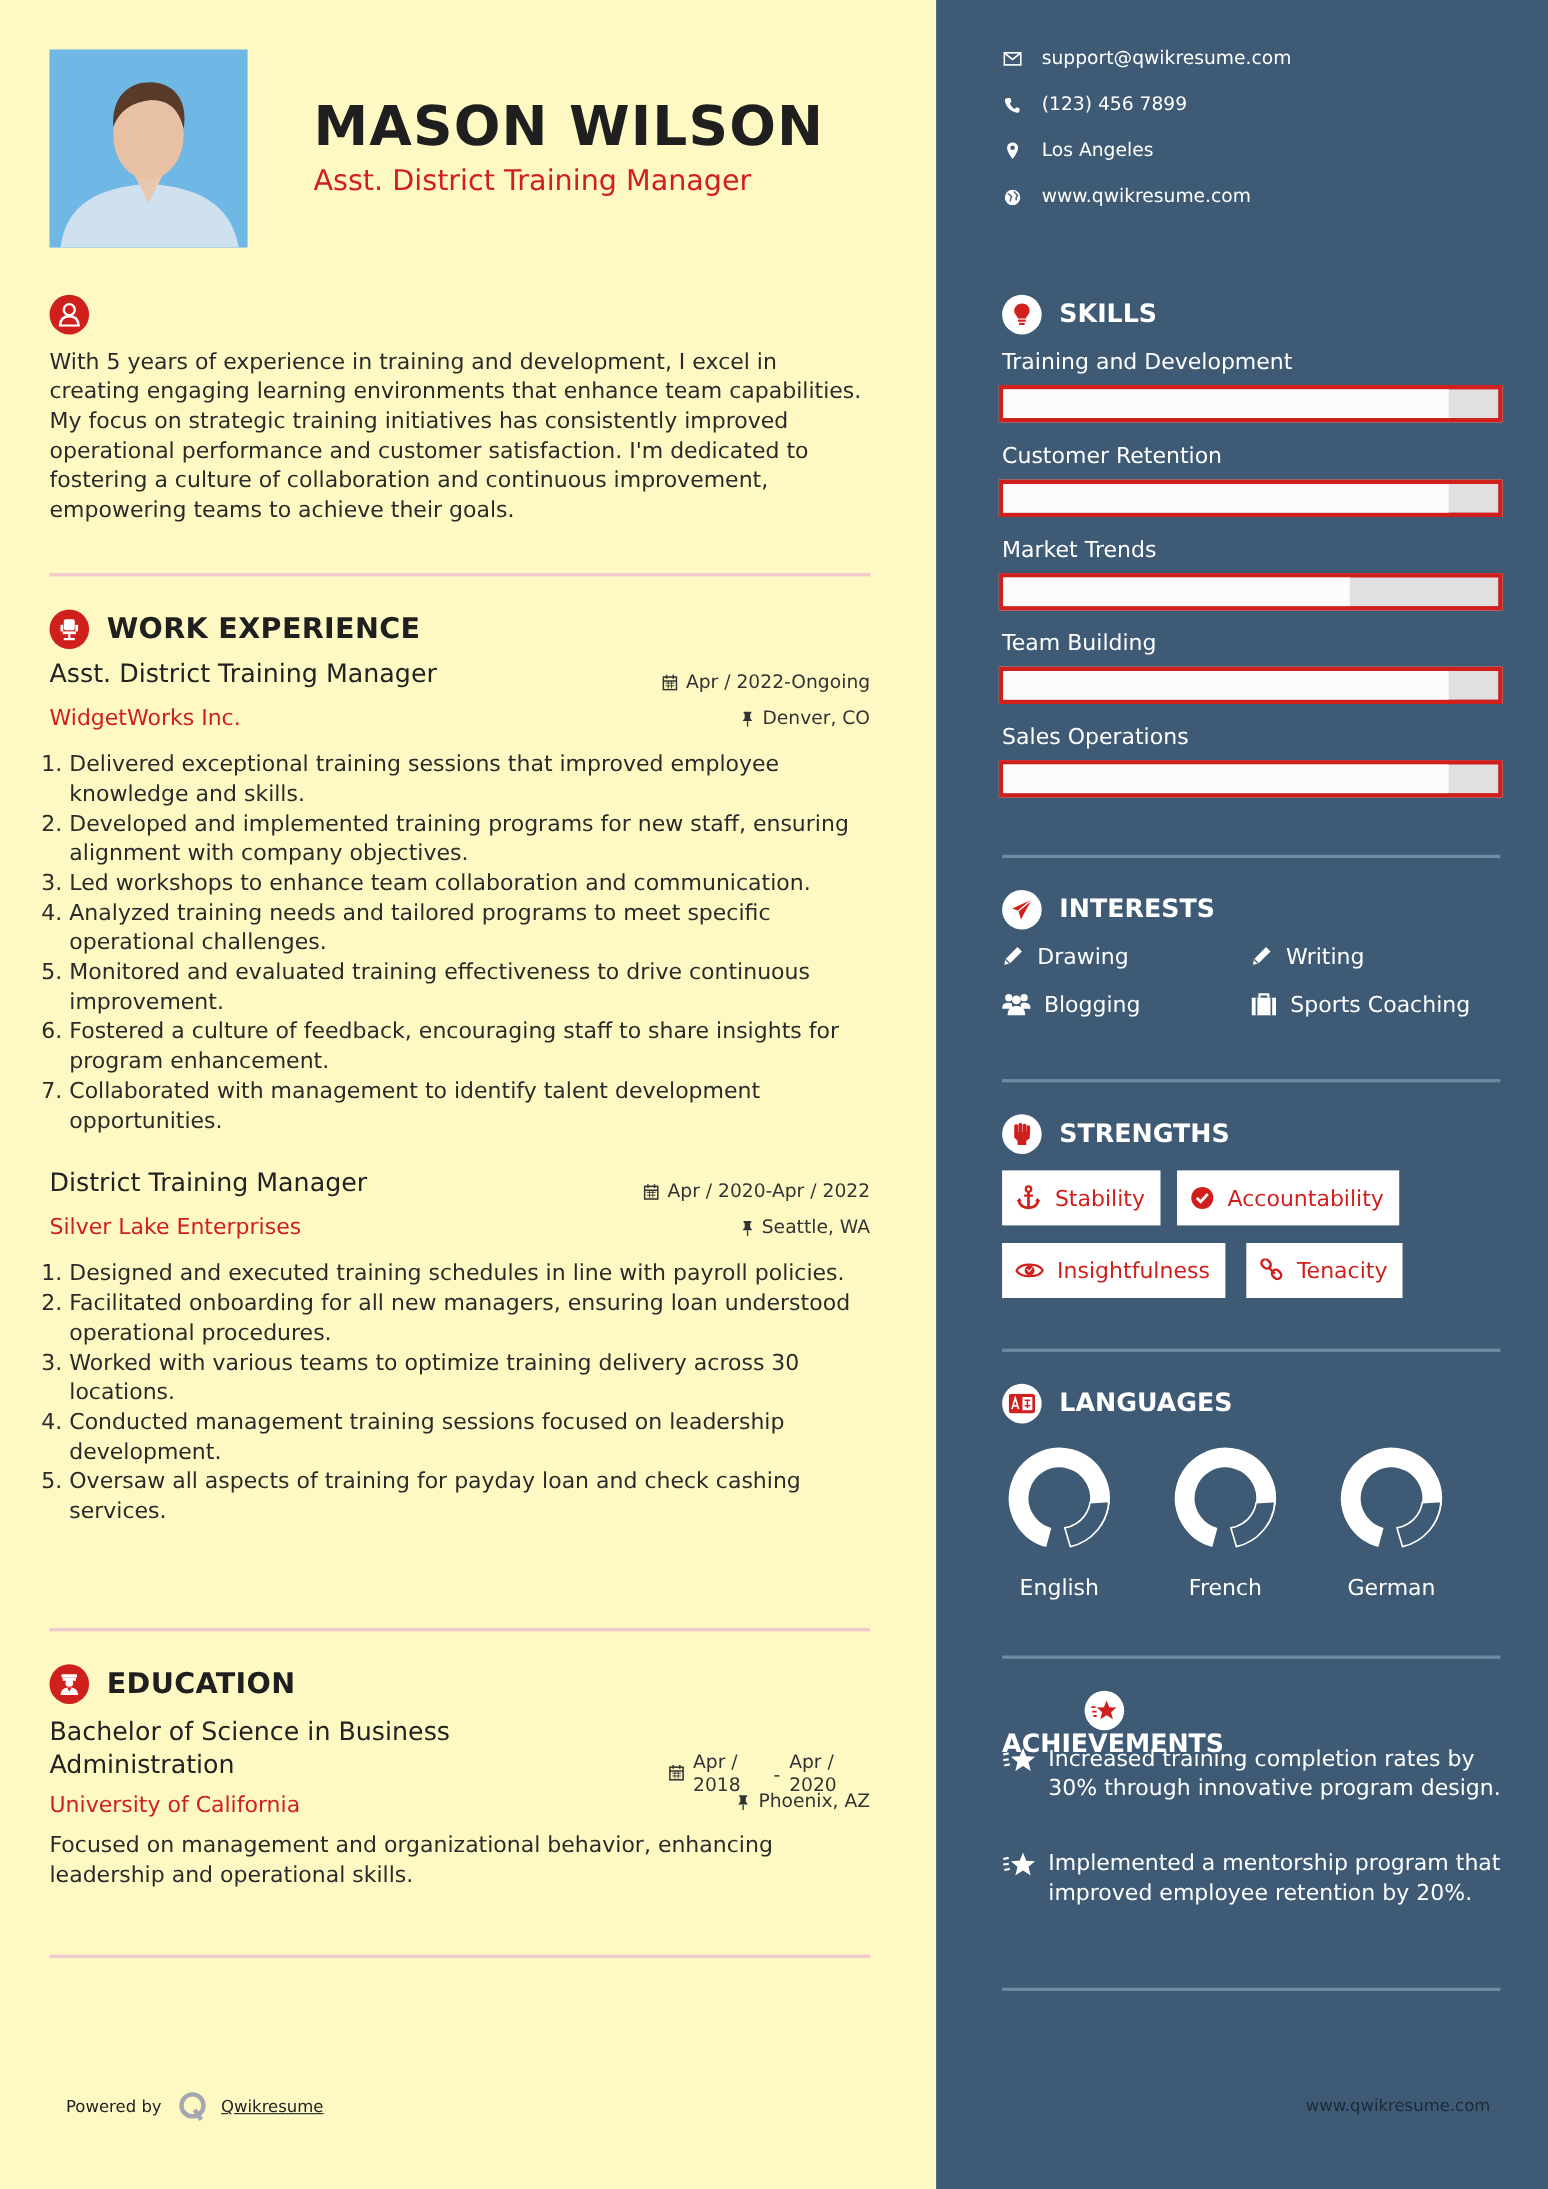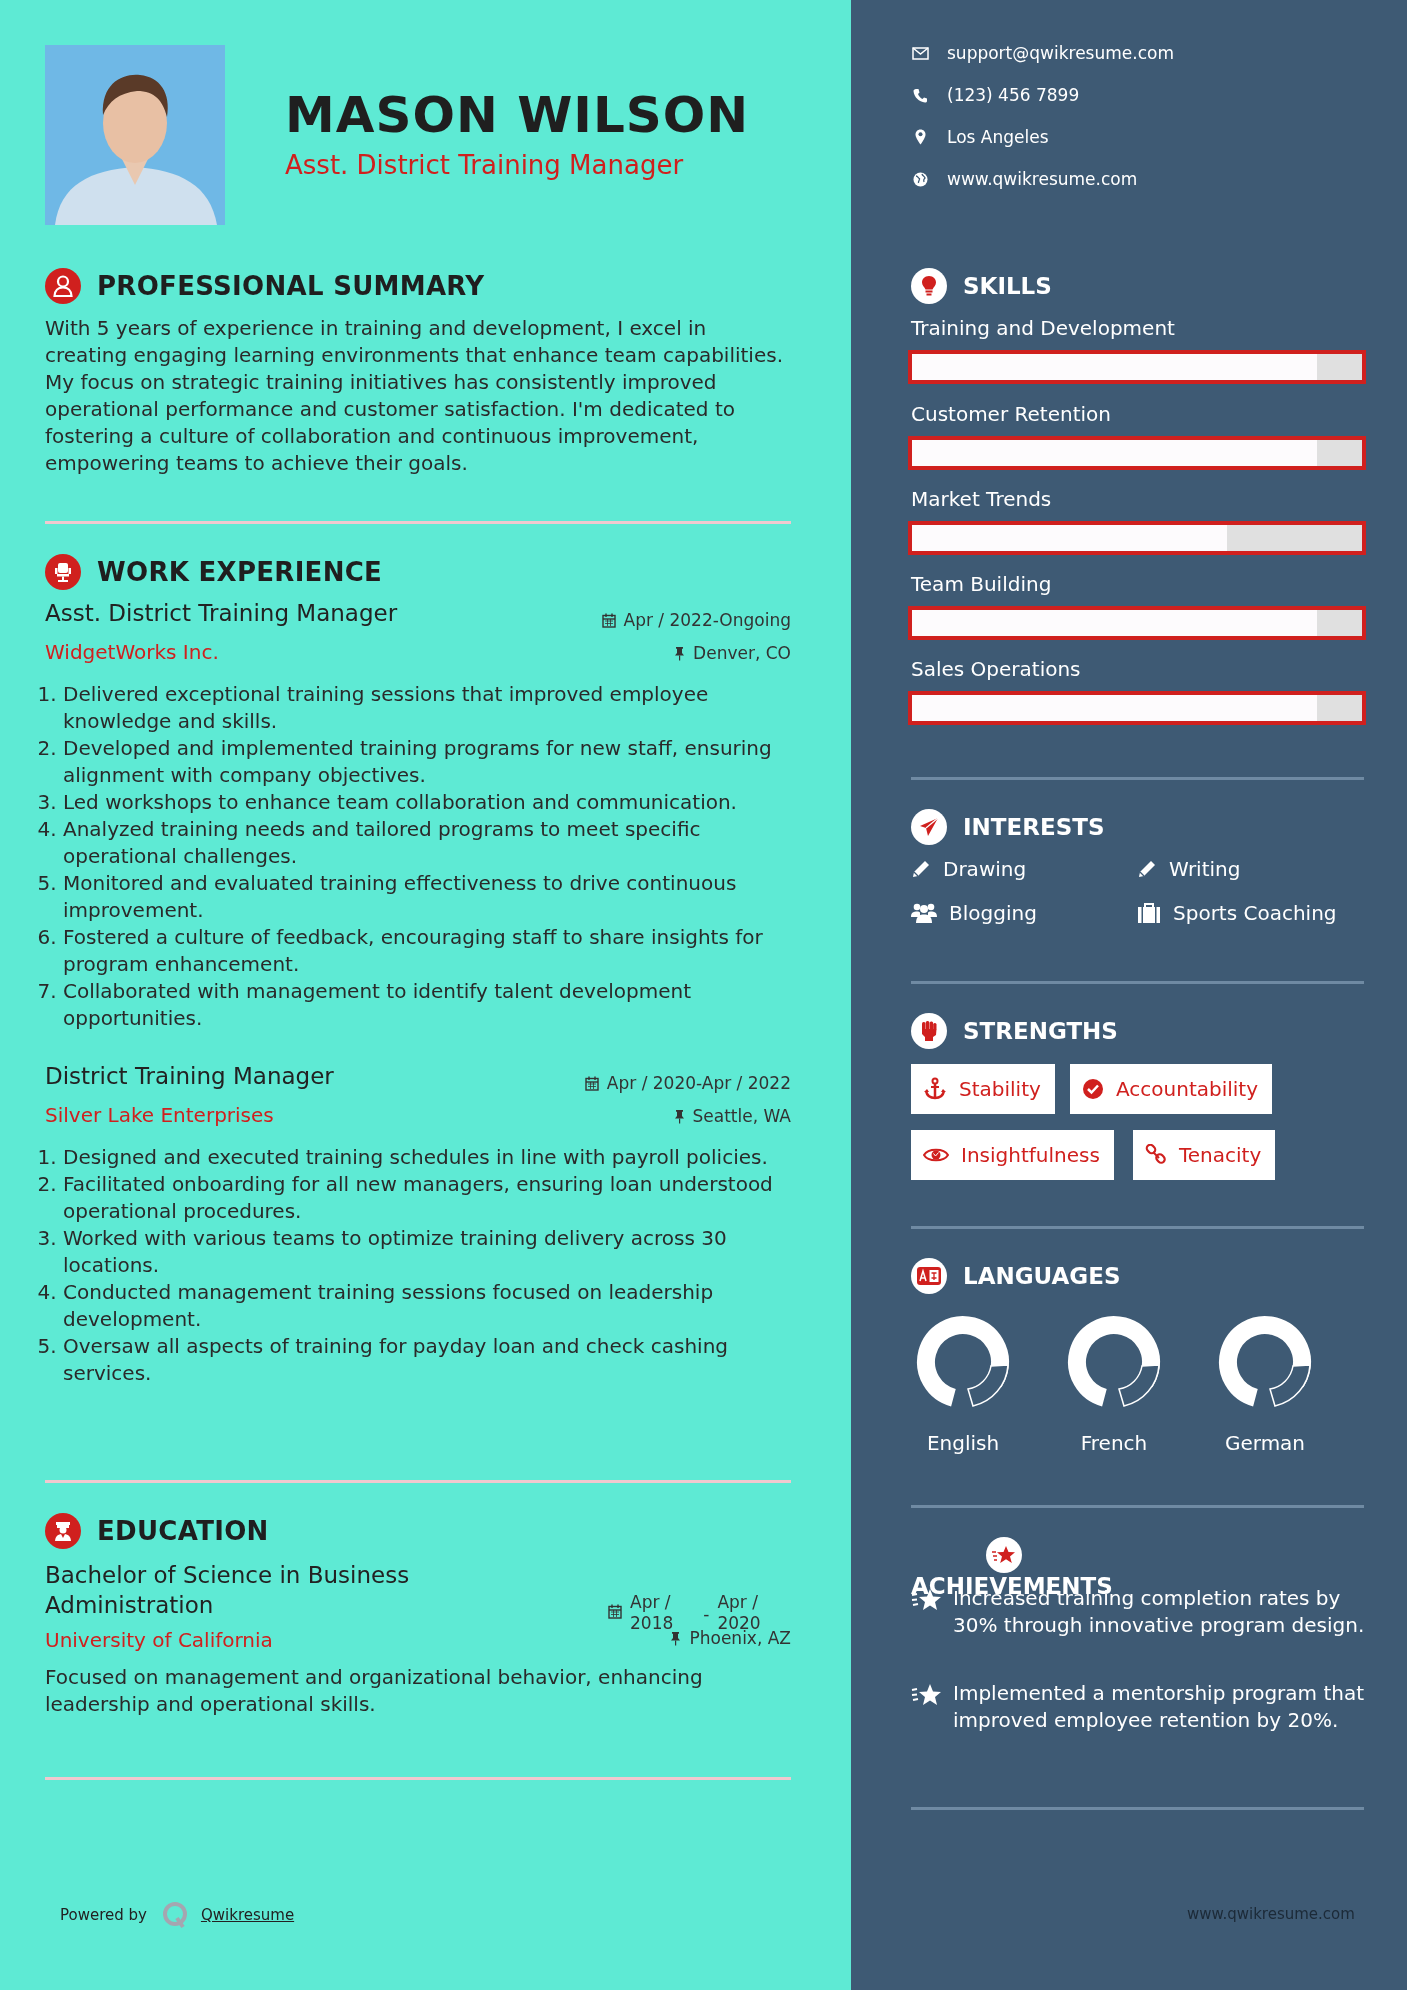--- a/index.html
+++ b/index.html
@@ -1,19 +1,19 @@
 <!DOCTYPE html>
 <html><head>
 <meta charset="utf-8">
 <style>
   * { box-sizing: border-box; margin: 0; padding: 0; }
   html, body { width: 1407px; height: 1990px; background: #ffffff; overflow: hidden; }
   body { position: relative; font-family: "DejaVu Sans", sans-serif; color: #222222; }
 
-  .left { position: absolute; left: 0; top: 0; width: 851px; height: 1990px; background: #5eead4; }
+  .left { position: absolute; left: 0; top: 0; width: 851px; height: 1990px; background: #fef9c3; }
   .right { position: absolute; left: 851px; top: 0; width: 556px; height: 1990px; background: #3e5a74; color: #ffffff; }
 
   .photo { position: absolute; left: 45px; top: 45px; width: 180px; height: 180px; background: #6fb8e6; overflow: hidden; }
   .name { position: absolute; left: 285px; top: 86px; font-size: 50px; font-weight: bold; letter-spacing: 1px; color: #1f1f1f; font-family: "DejaVu Sans", sans-serif; }
   .title { position: absolute; left: 285px; top: 150px; font-size: 26px; color: #d0201e; }
 
   .sec-head { position: absolute; left: 45px; display: flex; align-items: center; }
   .sec-icon { width: 36px; height: 36px; border-radius: 50%; background: #d0201e; display: flex; align-items: center; justify-content: center; margin-right: 16px; }
   .sec-title { font-size: 26px; font-weight: bold; color: #1f1f1f; letter-spacing: 0.3px; }
 
@@ -76,21 +76,20 @@
   <div class="name">MASON WILSON</div>
   <div class="title">Asst. District Training Manager</div>
 
   <div class="sec-head" style="top:268px;">
     <div class="sec-icon">
       <svg width="20" height="22" viewBox="0 0 20 22">
           <circle cx="10" cy="6.5" r="5" fill="none" stroke="#fff" stroke-width="2.2"></circle>
           <path d="M1.5 21 C2 14 6 12.5 10 12.5 C14 12.5 18 14 18.5 21 Z" fill="none" stroke="#fff" stroke-width="2.2"></path>
         </svg>
     </div>
-    <div class="sec-title">PROFESSIONAL SUMMARY</div>
   </div>
   <div class="para" style="top:315px;">With 5 years of experience in training and development, I excel in creating engaging learning environments that enhance team capabilities. My focus on strategic training initiatives has consistently improved operational performance and customer satisfaction. I'm dedicated to fostering a culture of collaboration and continuous improvement, empowering teams to achieve their goals.</div>
   <div class="divider" style="top:521px;"></div>
 
   <div class="sec-head" style="top:554px;">
     <div class="sec-icon">
       <svg width="20" height="22" viewBox="0 0 20 22">
           <rect x="5" y="2" width="10" height="10" rx="2" fill="#fff"></rect>
           <rect x="2" y="7" width="2.5" height="6" fill="#fff"></rect>
           <rect x="15.5" y="7" width="2.5" height="6" fill="#fff"></rect>

